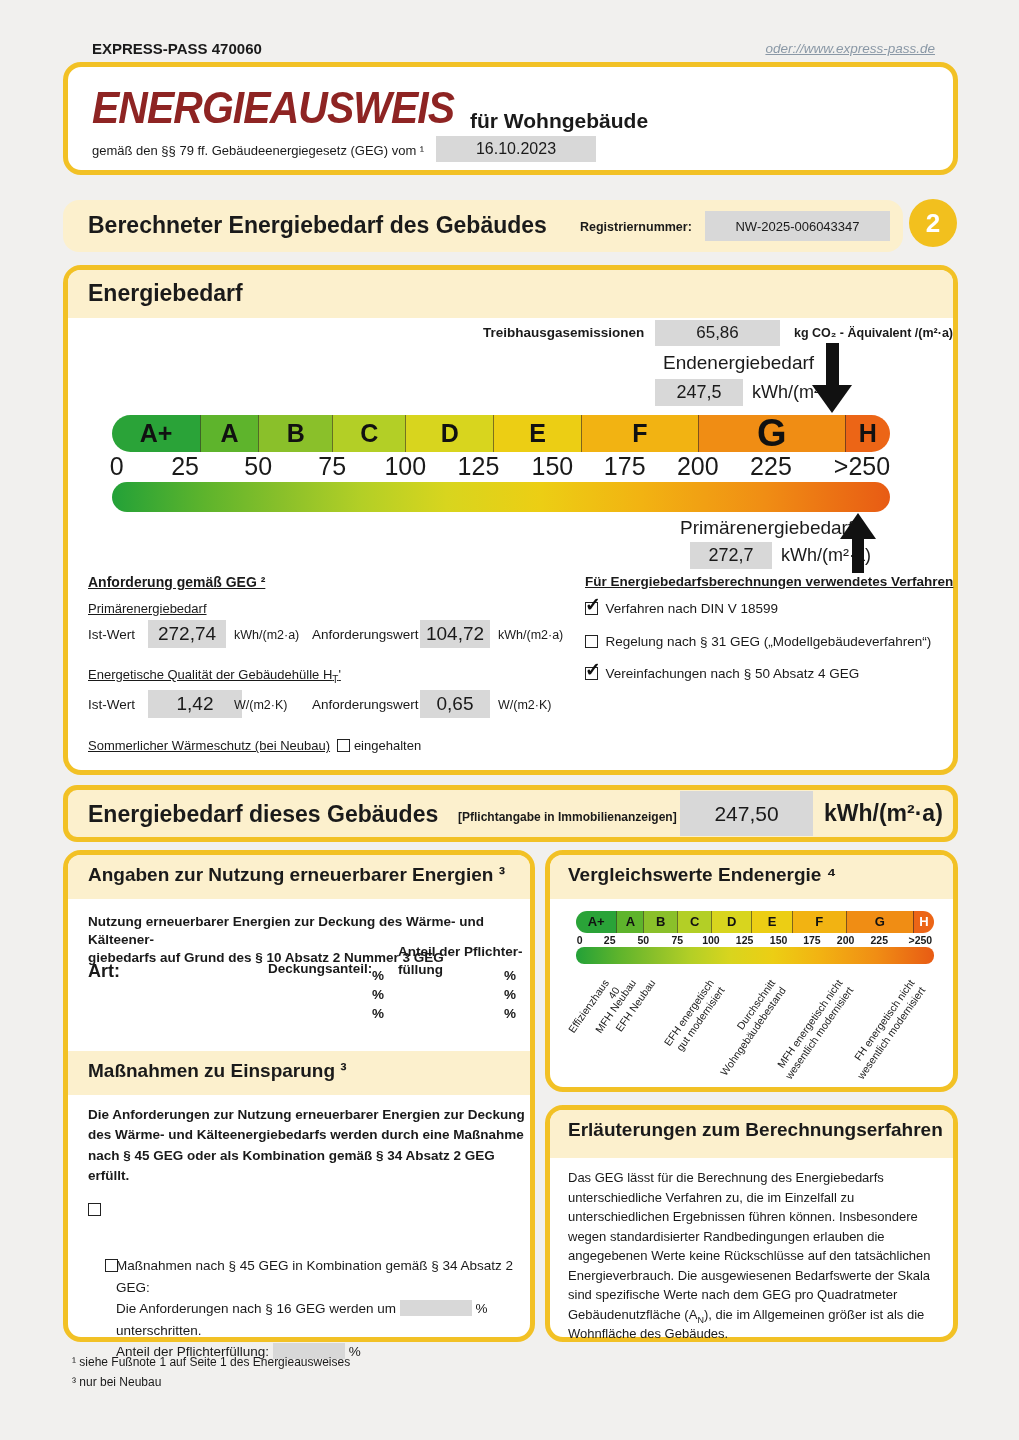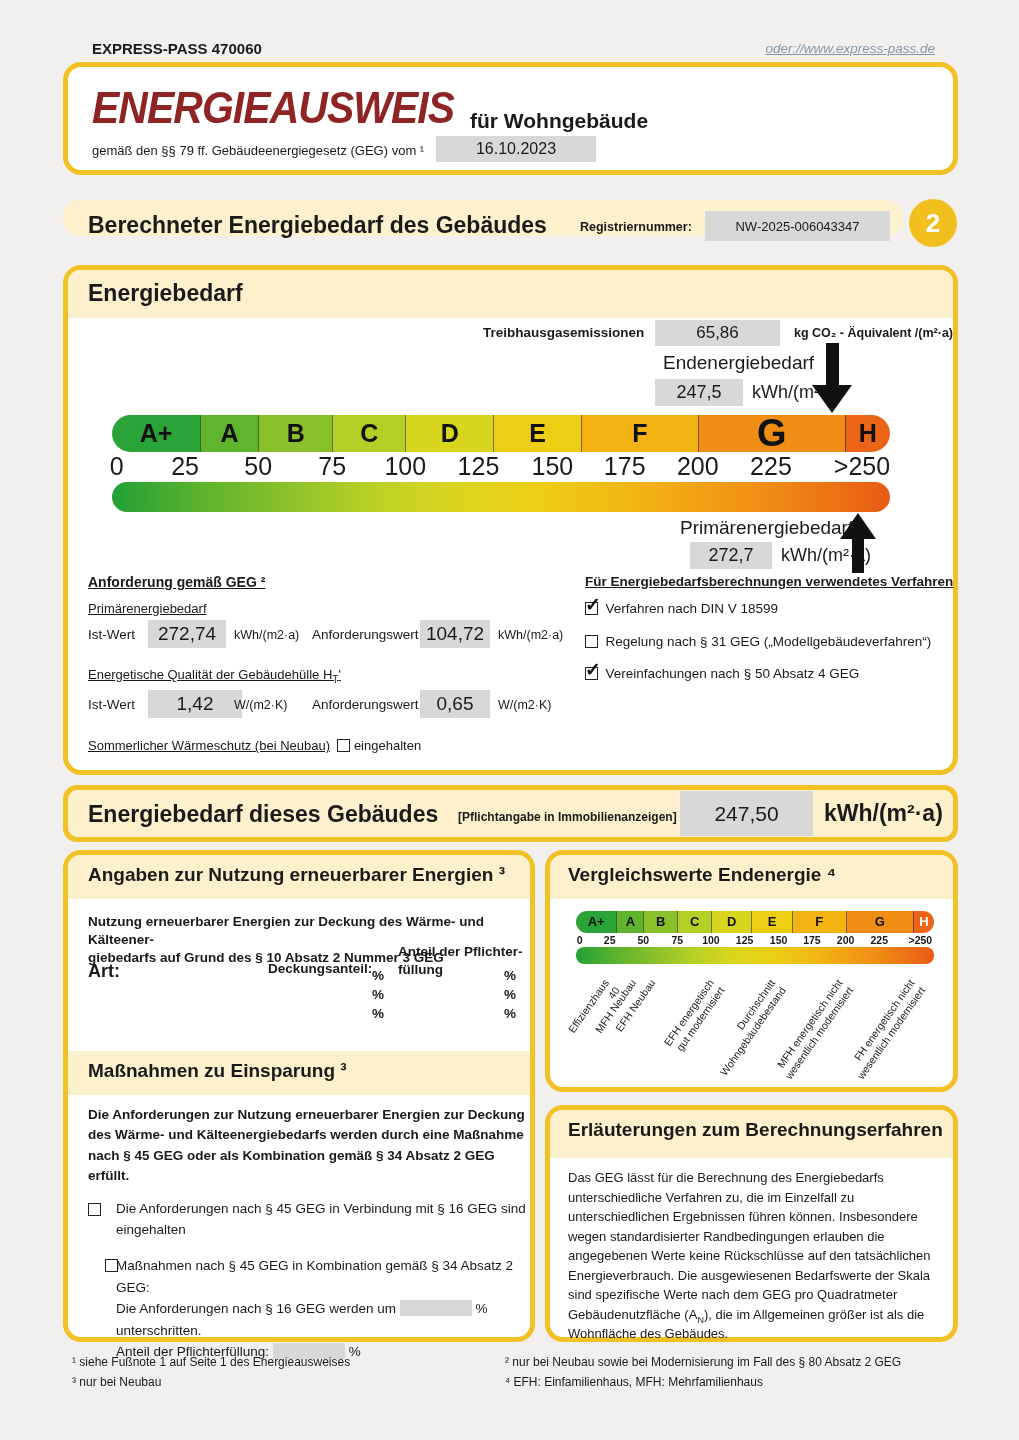--- a/index.html
+++ b/index.html
@@ -57,21 +57,21 @@
   <div class="abs b" style="left:92px; top:40px; font-size:15px;">EXPRESS-PASS 470060</div>
   <a class="abs i u" style="right:84px; top:41px; font-size:13.5px; color:#8a98a6;" href="#">oder://www.express-pass.de</a>
 
   <div class="panel" style="left:63px; top:62px; width:895px; height:113px;">
     <span class="abs b i" style="left:24px; top:16px; font-size:44px; color:#8e2423; letter-spacing:-1px; transform:scaleX(.93); transform-origin:left; white-space:nowrap;">ENERGIEAUSWEIS</span>
     <span class="abs b" style="left:402px; top:42px; font-size:21px;">für Wohngebäude</span>
     <span class="abs" style="left:24px; top:76px; font-size:13px;">gemäß den §§ 79 ff. Gebäudeenergiegesetz (GEG) vom ¹</span>
     <div class="graybox" style="left:368px; top:69px; width:160px; height:26px; font-size:16px;">16.10.2023</div>
   </div>
 
-  <div class="banner" style="left:63px; top:200px; width:840px; height:36px;text-align:right;">
+  <div class="banner" style="left:63px; top:200px; width:840px; height:52px;text-align:right;">
     <span class="abs b" style="left:25px; top:12px; font-size:23px;">Berechneter Energiebedarf des Gebäudes</span>
     <span class="abs b" style="left:517px; top:20px; font-size:12.5px;">Registriernummer:</span>
     <div class="graybox" style="left:642px; top:11px; width:185px; height:30px; font-size:13px;">NW-2025-006043347</div>
   </div>
   <div class="abs" style="left:909px; top:199px; width:48px; height:48px; border-radius:50%; background:#f2c01e; color:#fff; font-weight:bold; font-size:26px; display:flex; align-items:center; justify-content:center;">2</div>
 
   <div class="panel" style="left:63px; top:265px; width:895px; height:510px;">
     <div class="strip top" style="height:48px;">
       <span class="abs b" style="left:20px; top:10px; font-size:23px;">Energiebedarf</span>
     </div>
@@ -175,21 +175,20 @@
     <span class="abs" style="left:428px; top:113px; width:20px; text-align:right; font-size:13.5px; font-weight:bold;">%</span>
     <span class="abs" style="left:428px; top:132px; width:20px; text-align:right; font-size:13.5px; font-weight:bold;">%</span>
     <span class="abs" style="left:428px; top:151px; width:20px; text-align:right; font-size:13.5px; font-weight:bold;">%</span>
 
     <div class="strip" style="top:196px; height:44px;">
       <span class="abs b nw" style="left:20px; top:9px; font-size:19px;">Maßnahmen zu Einsparung ³</span>
     </div>
     <span class="abs b" style="left:20px; top:250px; width:440px; font-size:13.5px; line-height:1.5;">Die Anforderungen zur Nutzung erneuerbarer Energien zur Deckung des Wärme- und Kälteenergiebedarfs werden durch eine Maßnahme nach § 45 GEG oder als Kombination gemäß § 34 Absatz 2 GEG erfüllt.</span>
 
     <span class="cb abs unchecked" style="left:20px; top:345px;"></span>
-    <span class="abs" style="left:48px; top:344px; width:415px; font-size:13.5px; line-height:1.55;">Die Anforderungen nach § 45 GEG in Verbindung mit § 16 GEG sind eingehalten</span>
 
     <span class="cb abs unchecked" style="left:20px; top:401px;"></span>
     <div class="abs" style="left:48px; top:400px; width:420px; font-size:13.5px; line-height:1.6;">
       <span>Maßnahmen nach § 45 GEG in Kombination gemäß § 34 Absatz 2 GEG:</span><br>
       <span>Die Anforderungen nach § 16 GEG werden um</span>
       <span class="graybox-inline" style="width:72px; height:16px;"></span>
       <span>%</span>
       <span>unterschritten.</span><br>
       <span>Anteil der Pflichterfüllung:</span>
       <span class="graybox-inline" style="width:72px; height:16px;"></span>
@@ -245,18 +244,14 @@
     <div class="strip top" style="height:48px;">
       <span class="abs b nw" style="left:18px; top:9px; font-size:19px;">Erläuterungen zum Berechnungserfahren</span>
     </div>
     <div class="abs" style="left:18px; top:58px; width:370px; font-size:13px; line-height:1.5;"><span>Das GEG lässt für die Berechnung des Energiebedarfs unterschiedliche Verfahren zu, die im Einzelfall zu unterschiedlichen Ergebnissen führen können. Insbesondere wegen standardisierter Randbedingungen erlauben die angegebenen Werte keine Rückschlüsse auf den tatsächlichen Energieverbrauch. Die ausgewiesenen Bedarfswerte der Skala sind spezifische Werte nach dem GEG pro Quadratmeter Gebäudenutzfläche (A</span><sub style="font-size:9px;">N</sub><span>), die im Allgemeinen größer ist als die Wohnfläche des Gebäudes.</span></div>
   </div>
 
   <div class="abs" style="left:72px; top:1352px; width:420px; font-size:12px; line-height:1.7;">
     <div>¹ siehe Fußnote 1 auf Seite 1 des Energieausweises</div>
     <div>³ nur bei Neubau</div>
   </div>
-  <div class="abs" style="left:505px; top:1352px; width:460px; font-size:12px; line-height:1.7;">
-    <div>² nur bei Neubau sowie bei Modernisierung im Fall des § 80 Absatz 2 GEG</div>
-    <div>⁴ EFH: Einfamilienhaus, MFH: Mehrfamilienhaus</div>
-  </div>
 
 </div>
 
 </body></html>

